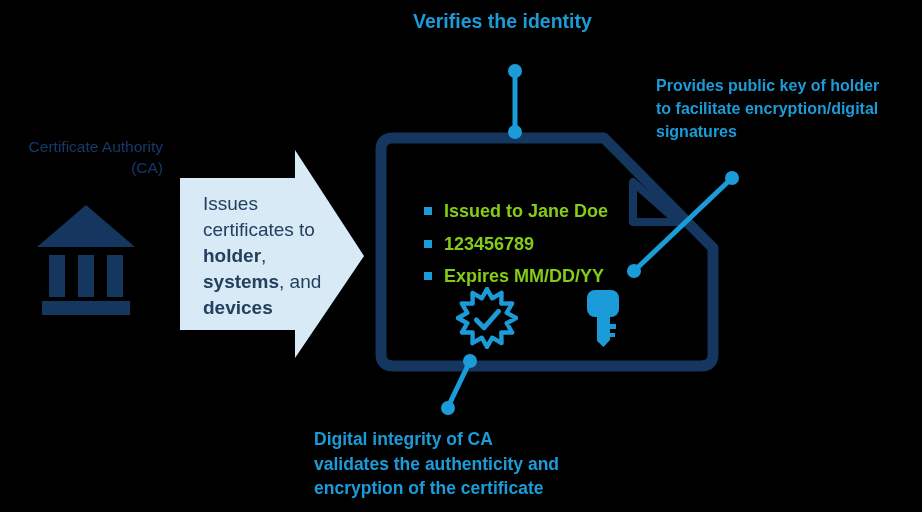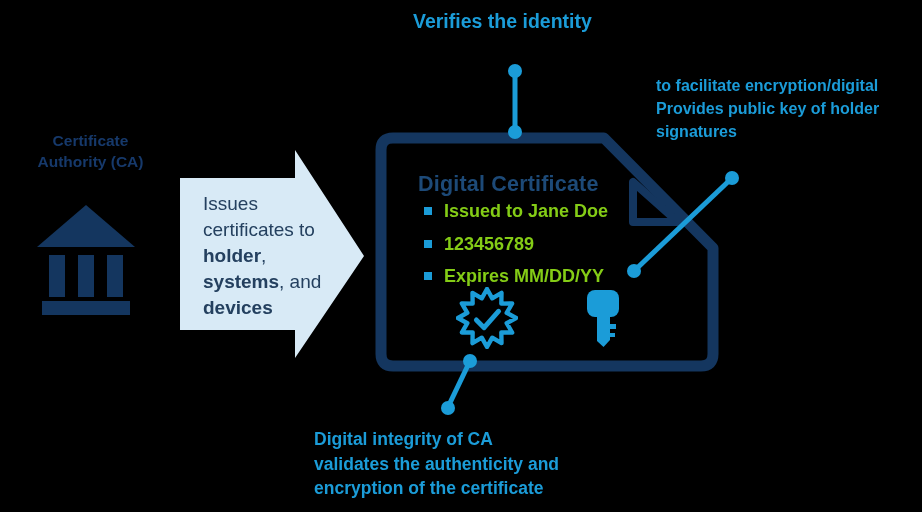--- a/index.html
+++ b/index.html
@@ -7,23 +7,23 @@
     width:922px;height:512px;
     background:#000;
     font-family:"Liberation Sans", sans-serif;
     overflow:hidden;
   }
   .stage{position:relative;width:922px;height:512px;background:#000;}
   .abs{position:absolute;}
 
   
   .ca-label{
-    left:18px;top:130px;width:145px;
-    text-align:center;
-    color:#16396b;font-weight:700;font-size:15.5px;line-height:21px;
+    left:18px;top:136px;width:145px;
+    text-align:right;
+    color:#16396b;font-weight:400;font-size:15.5px;line-height:21px;
   }
 
   
   .arrow-text{
     left:203px;top:191px;width:136px;
     color:#24405f;font-size:19px;line-height:26px;font-weight:400;
   }
   .arrow-text b{font-weight:700;}
 
   
@@ -70,21 +70,20 @@
   <svg class="abs" style="left:180px;top:148px;" width="184" height="212" viewBox="0 0 184 212">
     <polygon points="0,30 115,30 115,2 184,108 115,210 115,182 0,182" fill="#d8eaf6"></polygon>
   </svg>
   <div class="abs arrow-text"><span>Issues certificates to </span><b>holder</b><span>, </span><b>systems</b><span>, and </span><b>devices</b></div>
 
   <svg class="abs" style="left:372px;top:128px;" width="352" height="250" viewBox="0 0 352 250">
     <path d="M 21,10 H 232 L 341,120 V 226 Q 341,238 329,238 H 21 Q 9,238 9,226 V 22 Q 9,10 21,10 Z" fill="none" stroke="#14365f" stroke-width="11" stroke-linejoin="round"></path>
     <polygon points="261,54 261,94 306,94" fill="none" stroke="#14365f" stroke-width="8" stroke-linejoin="round"></polygon>
   </svg>
 
-  <div class="abs cert-title">Digital Certificate</div>
   <ul class="abs cert-bullets">
     <li>Issued to Jane Doe</li>
     <li>123456789</li>
     <li>Expires MM/DD/YY</li>
   </ul>
 
   <svg class="abs" style="left:456px;top:287px;" width="62" height="62" viewBox="0 0 64 64">
     <polygon points="32,2 37.4,11.7 47,6 46.8,17.2 58,17 52.3,26.6 62,32 52.3,37.4 58,47 46.8,46.8 47,58 37.4,52.3 32,62 26.6,52.3 17,58 17.2,46.8 6,47 11.7,37.4 2,32 11.7,26.6 6,17 17.2,17.2 17,6 26.6,11.7" fill="none" stroke="#1b9cd8" stroke-width="4.5" stroke-linejoin="round"></polygon>
     <path d="M 21,34 L 29,42 L 44,25" fill="none" stroke="#1b9cd8" stroke-width="5" stroke-linecap="round" stroke-linejoin="round"></path>
   </svg>
@@ -108,22 +107,22 @@
     <line x1="470" y1="361" x2="448" y2="407" stroke="#1b9cd8" stroke-width="5"></line>
     <circle cx="470" cy="361" r="7" fill="#1b9cd8"></circle>
     <circle cx="448" cy="408" r="7" fill="#1b9cd8"></circle>
   </svg>
 
   <div class="abs callout callout-top">
     <div>Verifies the identity</div>
   </div>
 
   <div class="abs callout callout-right">
+    <div>Provides public key of holder</div>
     <div>to facilitate encryption/digital</div>
-    <div>Provides public key of holder</div>
     <div>signatures</div>
   </div>
 
   <div class="abs callout callout-bottom">
     <div>Digital integrity of CA</div>
     <div>validates the authenticity and</div>
     <div>encryption of the certificate</div>
   </div>
 
 </div>

